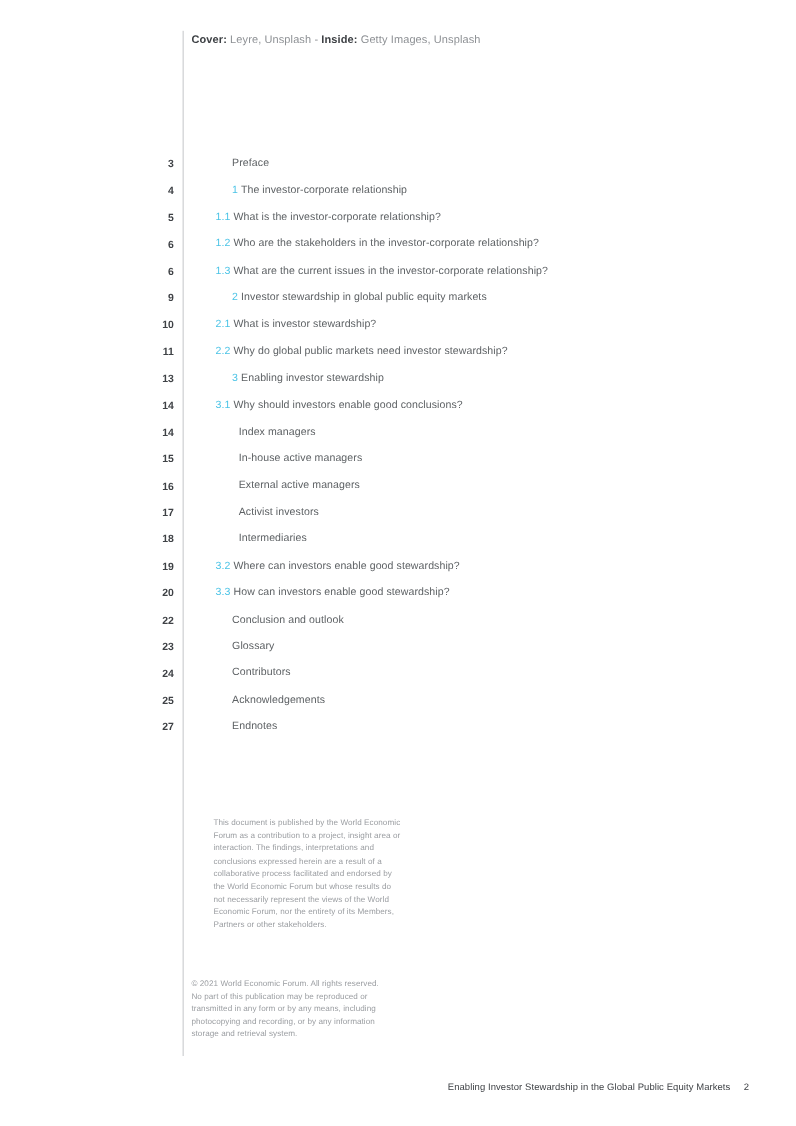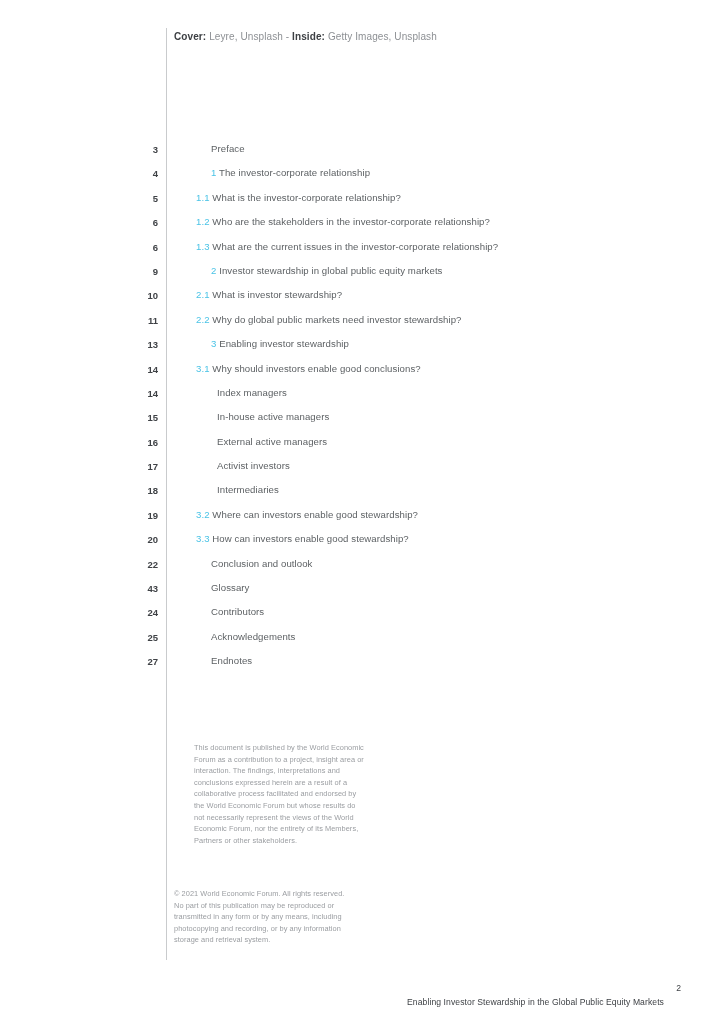--- a/index.html
+++ b/index.html
@@ -125,21 +125,20 @@
   }
   .footer-title {
     position: absolute;
     right: 60px;
     top: 0;
     font-size: 8.6px;
     line-height: 13px;
     color: #3f4246;
     letter-spacing: 0.08px;
     white-space: nowrap;
-    margin-top: 14px;
   }
   .footer-page {
     position: absolute;
     right: 43px;
     top: 0;
     font-size: 8.6px;
     line-height: 13px;
     color: #3f4246;
   }
 </style>
@@ -222,21 +221,21 @@
       </div>
       <div class="toc-row" data-level="1">
         <div class="toc-page">20</div>
         <div class="toc-label"><span class="toc-num">3.3</span> <span>How can investors enable good stewardship?</span></div>
       </div>
       <div class="toc-row" data-level="0">
         <div class="toc-page">22</div>
         <div class="toc-label"><span>Conclusion and outlook</span></div>
       </div>
       <div class="toc-row" data-level="0">
-        <div class="toc-page">43</div>
+        <div class="toc-page">23</div>
         <div class="toc-label"><span>Glossary</span></div>
       </div>
       <div class="toc-row" data-level="0">
         <div class="toc-page">24</div>
         <div class="toc-label"><span>Contributors</span></div>
       </div>
       <div class="toc-row" data-level="0">
         <div class="toc-page">25</div>
         <div class="toc-label"><span>Acknowledgements</span></div>
       </div>

